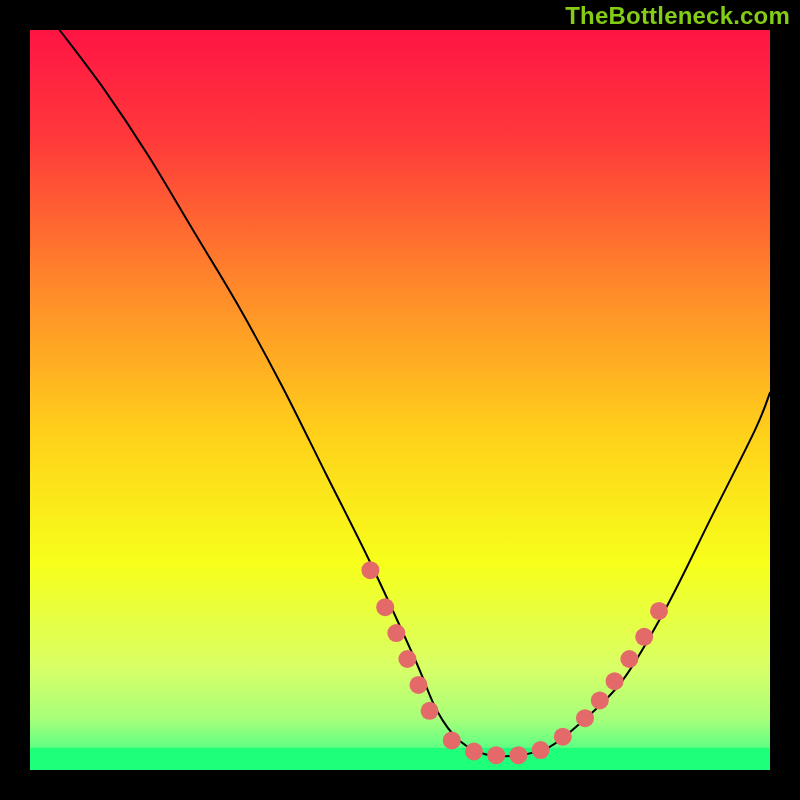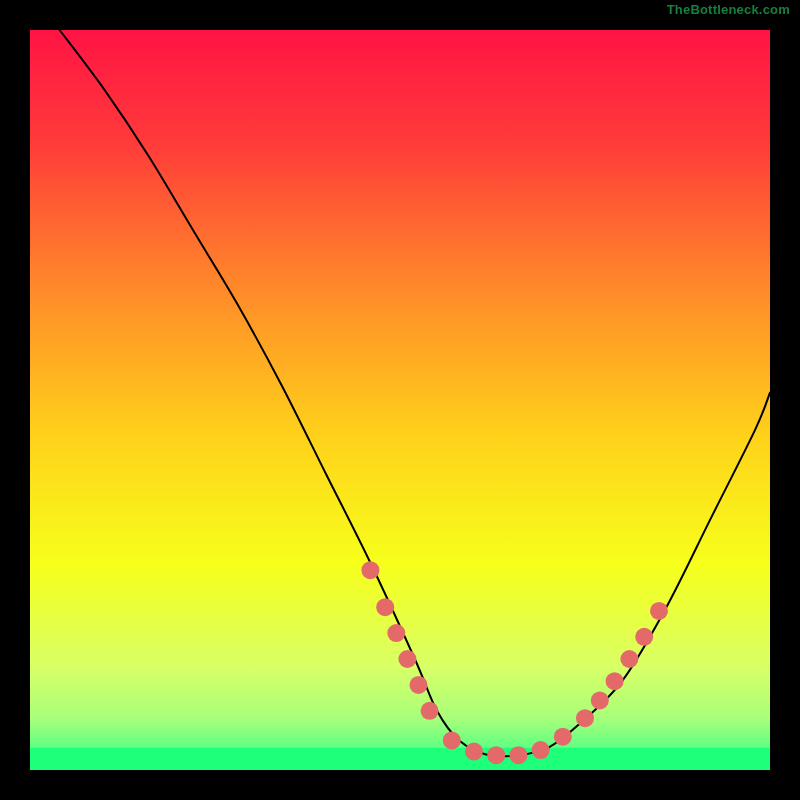--- a/index.html
+++ b/index.html
@@ -14,22 +14,22 @@
   .frame {
     position: relative;
     width: 800px;
     height: 800px;
     background: #000;
   }
   .watermark {
     position: absolute;
     top: 2px;
     right: 10px;
-    color: #15803d;
-    font-size: 13px;
+    color: #84cc16;
+    font-size: 24px;
     font-weight: 600;
     letter-spacing: 0.2px;
     z-index: 10;
   }
   svg {
     position: absolute;
     left: 0;
     top: 0;
   }
 </style>

